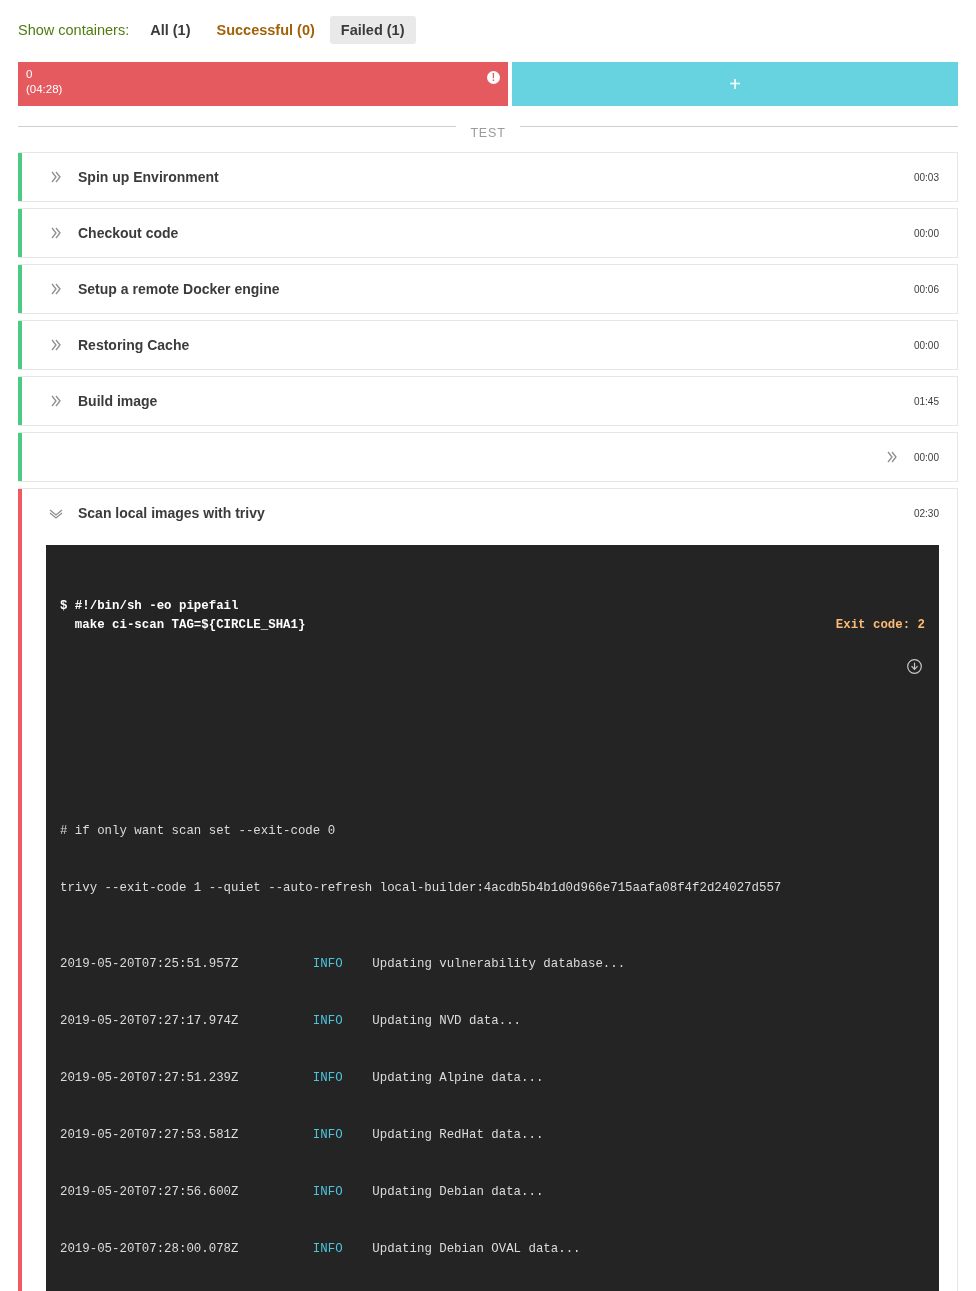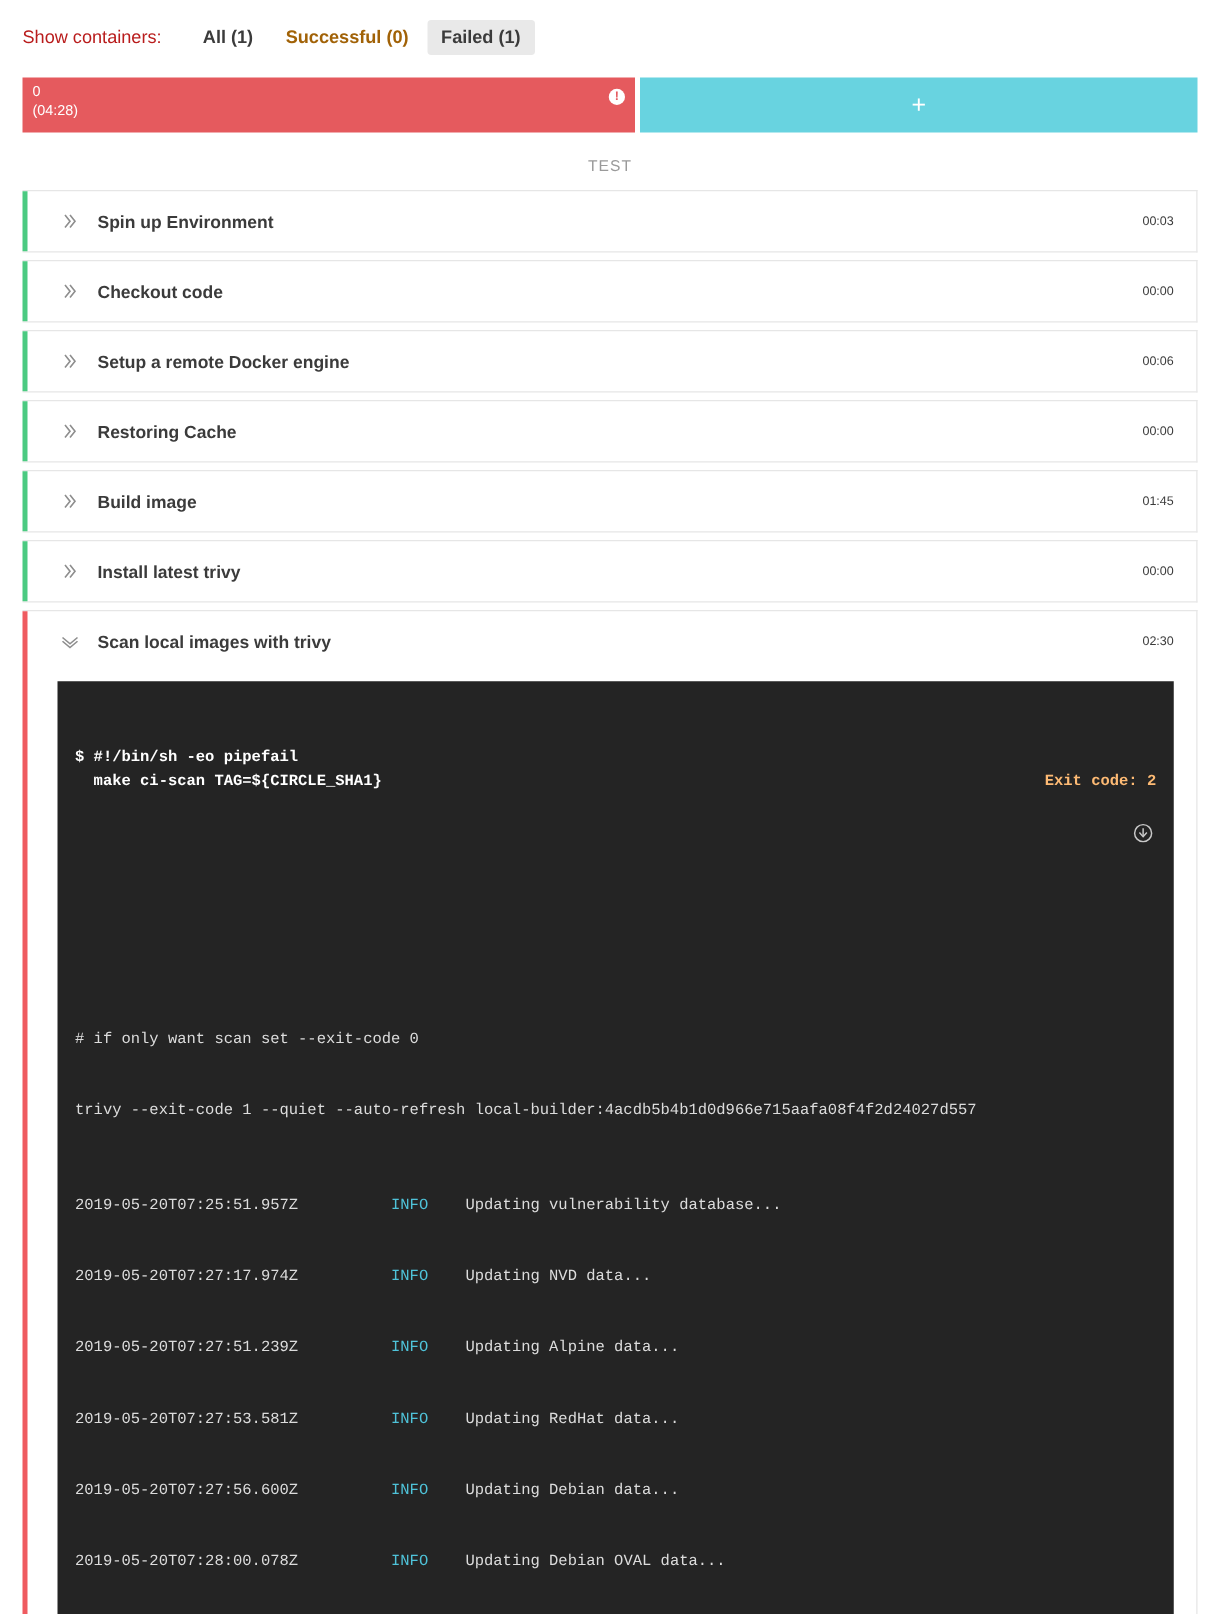--- a/index.html
+++ b/index.html
@@ -14,22 +14,22 @@
   .page { width: 976px; position: relative; }
 
   
   .filter-bar {
     display: flex;
     align-items: center;
     padding: 16px 0 14px 18px;
     font-size: 14.5px;
   }
   .filter-label {
-    color: #b91c1c;
-    margin-right: 22px;
+    color: #4d7c0f;
+    margin-right: 10px;
     white-space: nowrap;
   }
   .filter-btn {
     border: none;
     background: transparent;
     font-family: "Liberation Sans", sans-serif;
     font-size: 14.5px;
     font-weight: bold;
     color: #3b3b3b;
     padding: 6px 11px;
@@ -83,26 +83,25 @@
     color: #e55a5e;
     font-size: 10px;
     font-weight: bold;
     line-height: 13px;
     text-align: center;
   }
 
   
   .divider {
     display: flex;
-    align-items: center;
+    align-items: flex-start;
     margin: 20px 18px 12px 18px;
     color: #9a9a9a;
     font-size: 12.5px;
     letter-spacing: 0.8px;
-    flex-direction: column;
   }
   .divider .rule { flex: 1; height: 1px; background: #cfcfcf; }
   .divider .rule.left { margin-right: 14px; }
   .divider .rule.right { margin-left: 14px; }
 
   
   .steps { margin: 0 18px; }
   .step {
     position: relative;
     background: #ffffff;
@@ -283,21 +282,20 @@
 
     <div class="step">
       <span class="step-accent ok"></span>
       <div class="step-head">
         <span class="chev">
           <svg width="16" height="16" viewBox="0 0 16 16" fill="none" stroke="#8e8e8e" stroke-width="1.3">
               <path d="M4 3 L8 8 L4 13"></path>
               <path d="M8 3 L12 8 L8 13"></path>
             </svg>
         </span>
-        <span class="step-title">Install latest trivy</span>
         <span class="step-time">00:00</span>
       </div>
     </div>
 
     <div class="step expanded">
       <span class="step-accent fail"></span>
       <div class="step-head">
         <span class="chev">
           <svg width="18" height="18" viewBox="0 0 18 18" fill="none" stroke="#8e8e8e" stroke-width="1.3">
               <path d="M3 6 L9 11 L15 6"></path>

